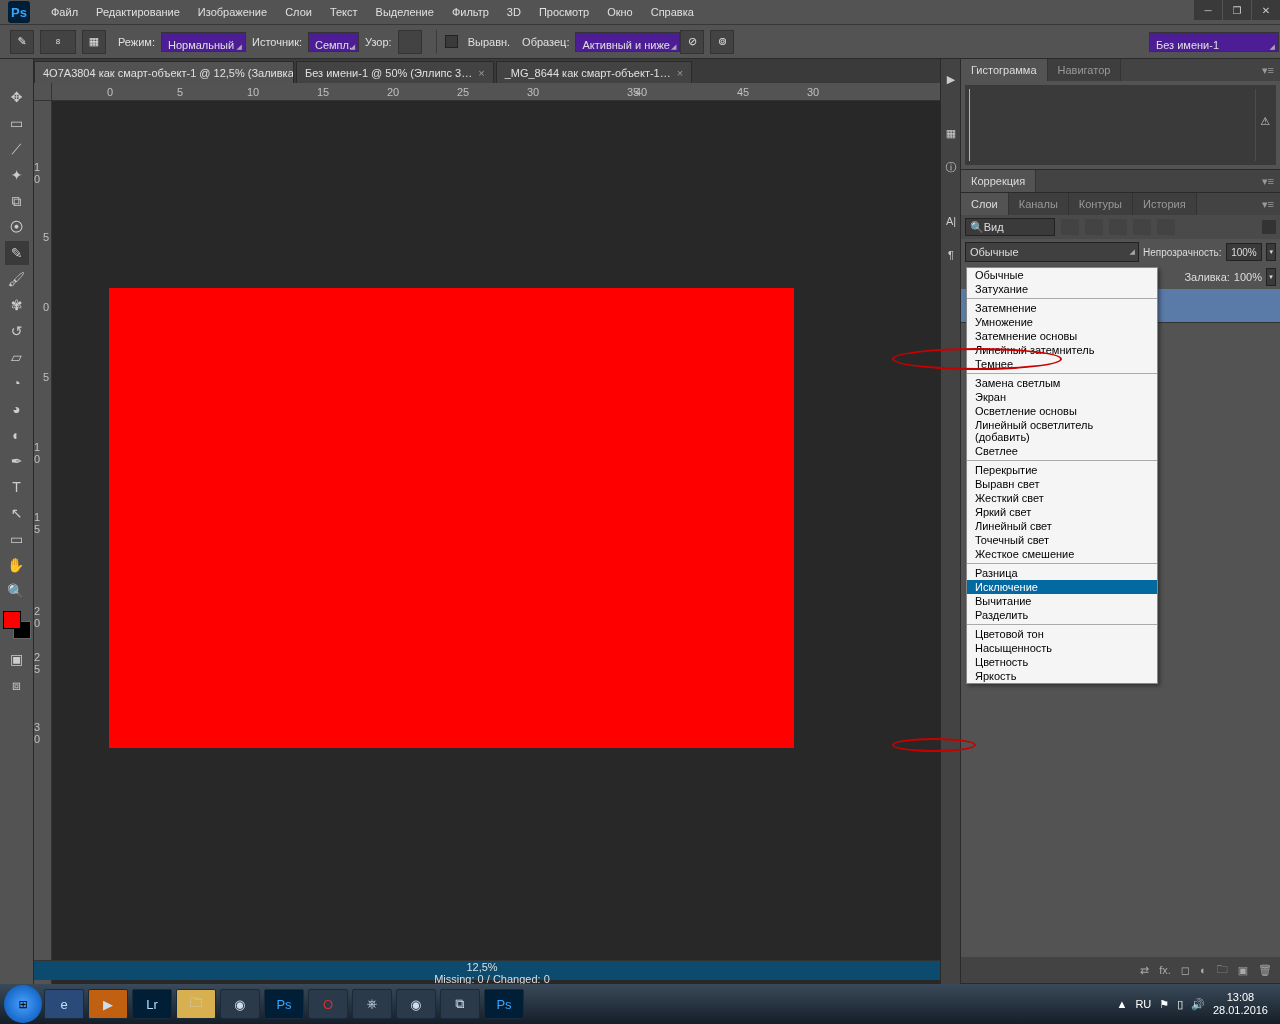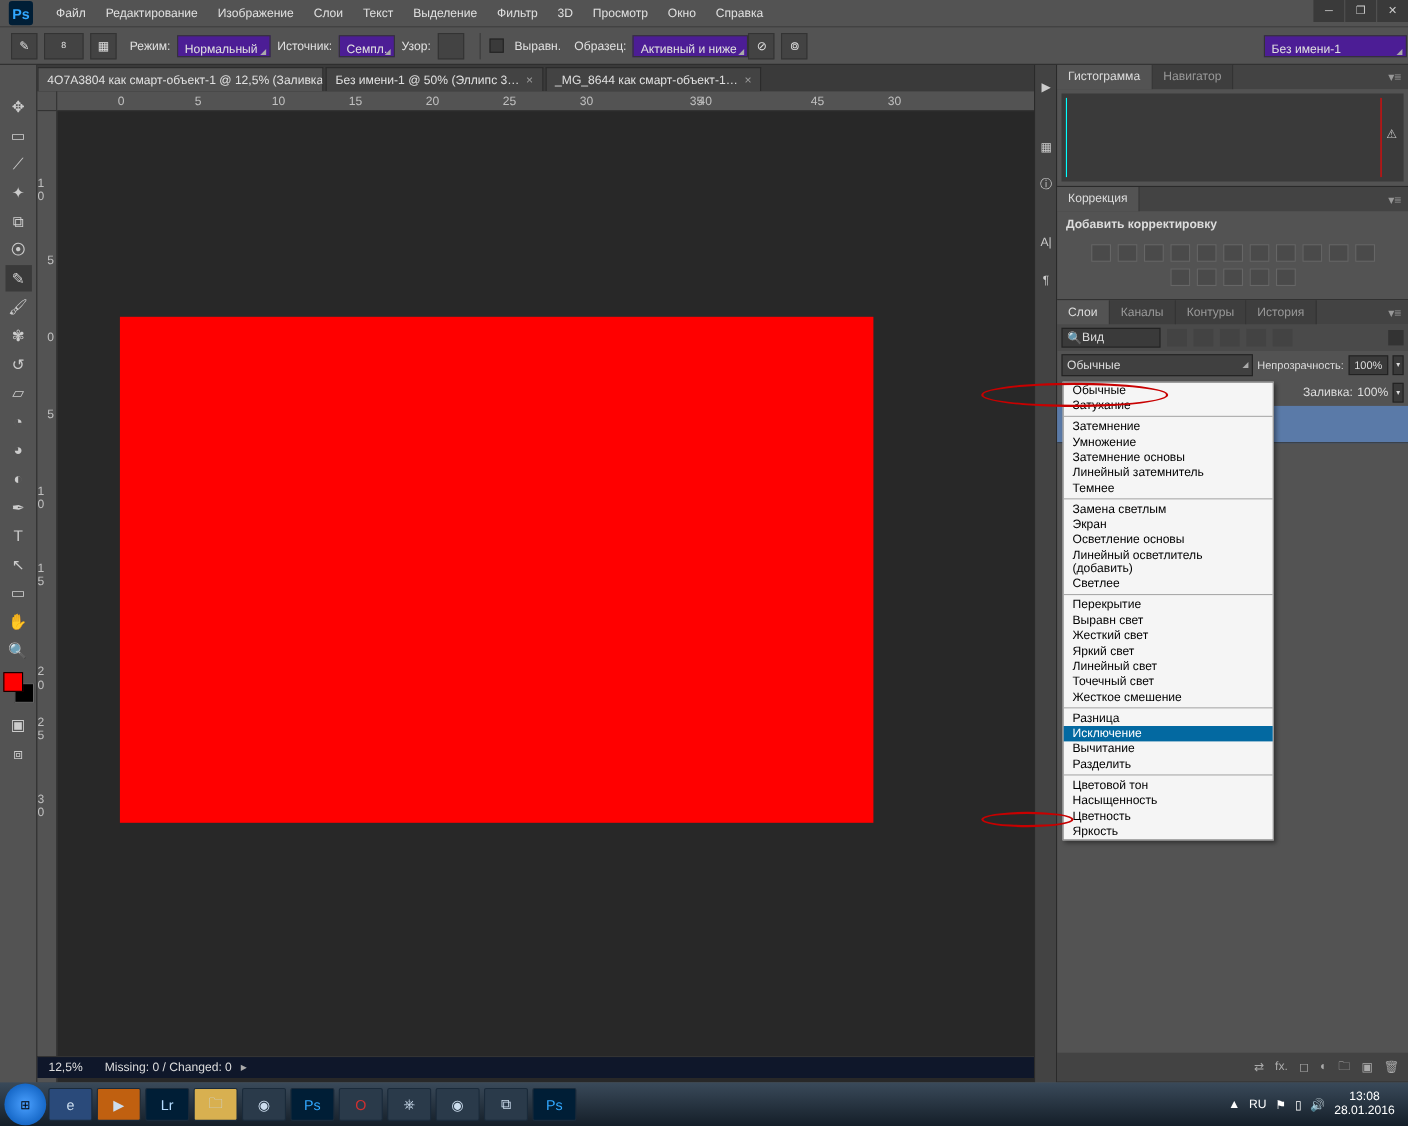--- a/index.html
+++ b/index.html
@@ -39,21 +39,21 @@
 
 .workarea { position: absolute; left: 34px; top: 83px; right: 340px; bottom: 40px; background: #282828; }
 .ruler-h { position: absolute; left: 18px; top: 0; right: 0; height: 18px; background: #535353; color: #c0c0c0; font-size: 9px; border-bottom: 1px solid #333; display: flex; align-items: flex-end; overflow: hidden; }
 .ruler-h span { position: absolute; bottom: 2px; }
 .ruler-v { position: absolute; left: 0; top: 18px; bottom: 0; width: 18px; background: #535353; color: #c0c0c0; font-size: 9px; border-right: 1px solid #333; }
 .ruler-v span { position: absolute; right: 2px; }
 .ruler-corner { position: absolute; left: 0; top: 0; width: 18px; height: 18px; background: #535353; border-right: 1px solid #333; border-bottom: 1px solid #333; }
 .canvas-red { position: absolute; left: 75px; top: 205px; width: 685px; height: 460px; background: #ff0000; }
 
 
-.statusbar { position: absolute; left: 34px; right: 340px; bottom: 44px; height: 20px; background: #0f172a; color: #ddd; display: flex; align-items: center; padding-left: 10px; border-top: 1px solid #333; }
+.statusbar { position: absolute; left: 34px; right: 340px; bottom: 44px; height: 20px; background: #0c4a6e; color: #ddd; display: flex; align-items: center; padding-left: 10px; border-top: 1px solid #333; flex-direction: column; }
 .statusbar .zoom { margin-right: 20px; }
 
 
 .right-strip { position: absolute; right: 320px; top: 59px; width: 20px; background: #434343; bottom: 40px; border-left: 1px solid #2a2a2a; }
 .right-strip .ricon { width: 20px; height: 28px; display: flex; align-items: center; justify-content: center; color: #ccc; margin-top: 6px; }
 .panels { position: absolute; right: 0; top: 59px; width: 320px; bottom: 40px; background: #535353; border-left: 1px solid #2a2a2a; display: flex; flex-direction: column; }
 .panel { border-bottom: 1px solid #2a2a2a; color: #ddd; }
 .panel-tabs { height: 22px; background: #434343; display: flex; align-items: center; }
 .panel-tab { padding: 0 10px; height: 22px; display: flex; align-items: center; background: #535353; border-right: 1px solid #333; }
 .panel-tab.inactive { background: #3e3e3e; color: #999; }
@@ -250,41 +250,20 @@
         <div class="line-red"></div>
       <div class="warn">⚠</div>
     </div>
   </div>
 
   <div class="panel">
     <div class="panel-tabs">
       <div class="panel-tab">Коррекция</div>
       <div class="panel-menu">▾≡</div>
     </div>
-    <div class="panel-body">
-      <div style="font-weight:bold;margin-bottom:6px">Добавить корректировку</div>
-      <div class="adj-icons">
-        <div class="ai"></div>
-          <div class="ai"></div>
-          <div class="ai"></div>
-          <div class="ai"></div>
-          <div class="ai"></div>
-        <div class="ai"></div>
-          <div class="ai"></div>
-          <div class="ai"></div>
-          <div class="ai"></div>
-          <div class="ai"></div>
-          <div class="ai"></div>
-        <div class="ai"></div>
-          <div class="ai"></div>
-          <div class="ai"></div>
-          <div class="ai"></div>
-          <div class="ai"></div>
-      </div>
-    </div>
   </div>
 
   <div class="panel layers-panel">
     <div class="panel-tabs">
       <div class="panel-tab">Слои</div>
       <div class="panel-tab inactive">Каналы</div>
       <div class="panel-tab inactive">Контуры</div>
       <div class="panel-tab inactive">История</div>
       <div class="panel-menu">▾≡</div>
     </div>

